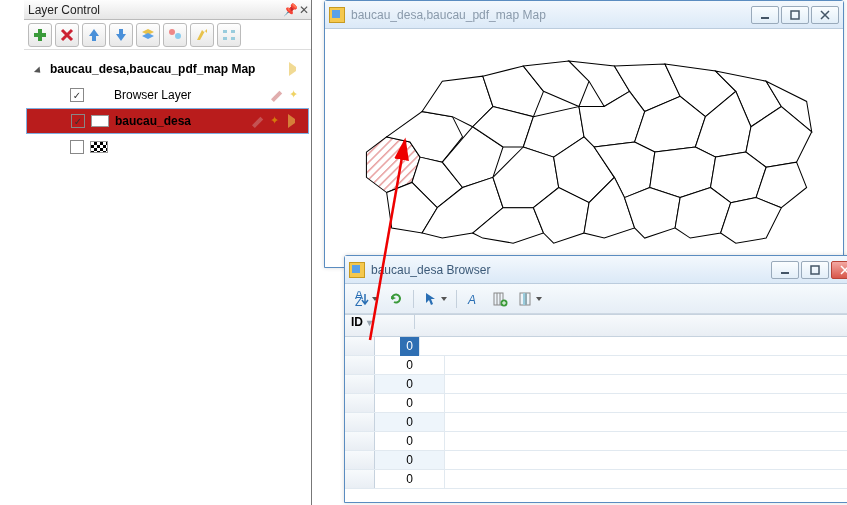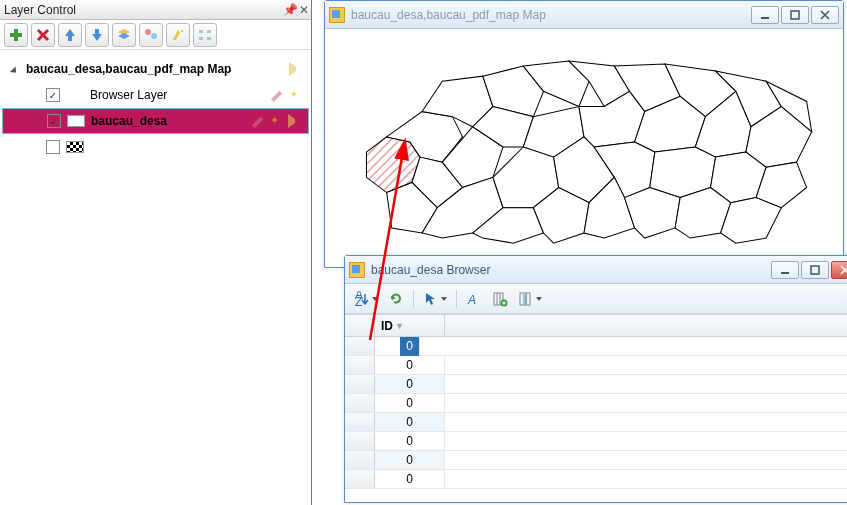--- a/index.html
+++ b/index.html
@@ -1,29 +1,29 @@
 <!DOCTYPE html>
 <html><head>
 <meta charset="utf-8">
 <style>
   * { box-sizing: border-box; margin: 0; padding: 0; font-family: "Segoe UI", Tahoma, sans-serif; font-size: 12px; }
   body { background: #fff; width: 847px; height: 505px; position: relative; overflow: hidden; }
 
   
-  .layer-control { position: absolute; left: 0; top: 0; width: 312px; height: 505px; border-right: 1px solid #777; background: #fff; }
+  .layer-control { position: absolute; left: 0; top: 0; width: 312px; height: 505px; border-right: 1px solid #777; background: #fff; padding-left: 24px; }
   .lc-header { height: 20px; background: linear-gradient(#fdfdfd,#e6e6e6); border-bottom: 1px solid #bbb; display: flex; align-items: center; padding-left: 4px; }
   .lc-header span.title { flex: 1; color: #222; }
   .lc-header .pin, .lc-header .close { width: 14px; text-align: center; color: #555; cursor: pointer; }
   .lc-toolbar { height: 30px; display: flex; align-items: center; gap: 3px; padding: 2px 4px; border-bottom: 1px solid #ddd; }
   .tb-btn { width: 24px; height: 24px; border: 1px solid #bbb; border-radius: 3px; background: linear-gradient(#fefefe,#e8e8e8); display: flex; align-items: center; justify-content: center; cursor: pointer; }
   .tb-btn svg { width: 16px; height: 16px; }
   .tree { padding: 6px 2px; }
   .tree-row { display: flex; align-items: center; height: 26px; padding-left: 10px; }
   .tree-row.root { font-weight: bold; }
-  .tree-row.selected { background: #be185d; border: 1px solid #7faee0; }
+  .tree-row.selected { background: #b91c1c; border: 1px solid #7faee0; }
   .tree-row .expander { width: 10px; height: 10px; display: inline-block; margin-right: 4px; }
   .tree-row .expander::before { content: ""; display:inline-block; width:0; height:0; border-left:5px solid #555; border-top:4px solid transparent; border-bottom:4px solid transparent; transform: rotate(45deg); }
   .tree-row.child { padding-left: 44px; }
   .tree-row .cb { width:14px; height:14px; border:1px solid #888; margin-right:6px; display:inline-flex; align-items:center; justify-content:center; }
   .tree-row .cb.checked::after { content:"✓"; font-size:10px; color:#333; }
   .tree-row .swatch { width:18px; height:12px; border:1px solid #999; margin-right:6px; }
   .swatch.blank { background:#fff; }
   .swatch.checker { background-image: linear-gradient(45deg,#000 25%,transparent 25%,transparent 75%,#000 75%),linear-gradient(45deg,#000 25%,transparent 25%,transparent 75%,#000 75%); background-size:6px 6px; background-position:0 0,3px 3px; }
   .tree-row .label { flex:1; }
   .tree-row .row-icons { display:flex; gap:4px; margin-right:6px; }
@@ -47,21 +47,21 @@
 
   
   .browser-window { position:absolute; left:344px; top:255px; width:520px; height:248px; border:1px solid #5a8cc0; border-radius:3px 3px 0 0; background:#fff; box-shadow:0 0 4px rgba(0,0,0,.15); }
   .browser-toolbar { height:30px; background:linear-gradient(#f6fafd,#e6eef6); border-bottom:1px solid #cdd8e3; display:flex; align-items:center; gap:4px; padding:0 6px; }
   .bt-btn { height:22px; min-width:22px; padding:0 2px; border:1px solid transparent; border-radius:2px; display:flex; align-items:center; justify-content:center; cursor:pointer; }
   .bt-btn svg { width:16px; height:16px; }
   .bt-sep { width:1px; height:18px; background:#c4d0dc; margin:0 2px; }
   .dd-caret { width:0;height:0;border-left:3px solid transparent;border-right:3px solid transparent;border-top:4px solid #555;margin-left:2px; }
 
   .grid { position:absolute; left:0; top:58px; right:16px; bottom:0; border-top:1px solid #c6d2de; }
-  .grid-header { height:22px; background:linear-gradient(#f7fafc,#e9eef4); border-bottom:1px solid #c6d2de; display:flex; }
+  .grid-header { height:22px; background:linear-gradient(#f7fafc,#e9eef4); border-bottom:1px solid #c6d2de; display:flex;flex-direction:column; }
   .rowhdr-cell { width:30px; border-right:1px solid #c6d2de; }
   .colhdr-cell { width:70px; border-right:1px solid #c6d2de; display:flex; align-items:center; padding-left:6px; font-weight:bold; gap:4px; }
   .filter-ico { color:#9aa6b2; font-size:10px; }
   .grid-body { }
   .grid-row { height:19px; display:flex; border-bottom:1px solid #e1e9f0; }
   .grid-row:nth-child(odd) .cell { background:#eef5fb; }
   .grid-row .rowhdr { width:30px; background:linear-gradient(#f7fafc,#e9eef4); border-right:1px solid #c6d2de; }
   .grid-row .cell { width:70px; border-right:1px solid #e1e9f0; text-align:center; line-height:19px; }
   .grid-row .cell.sel { background:#2f6fb3 !important; color:#fff; padding:0 6px; width:auto; min-width:18px; }
   .grid-row .cellwrap { display:flex; align-items:center; justify-content:center; width:70px; }

